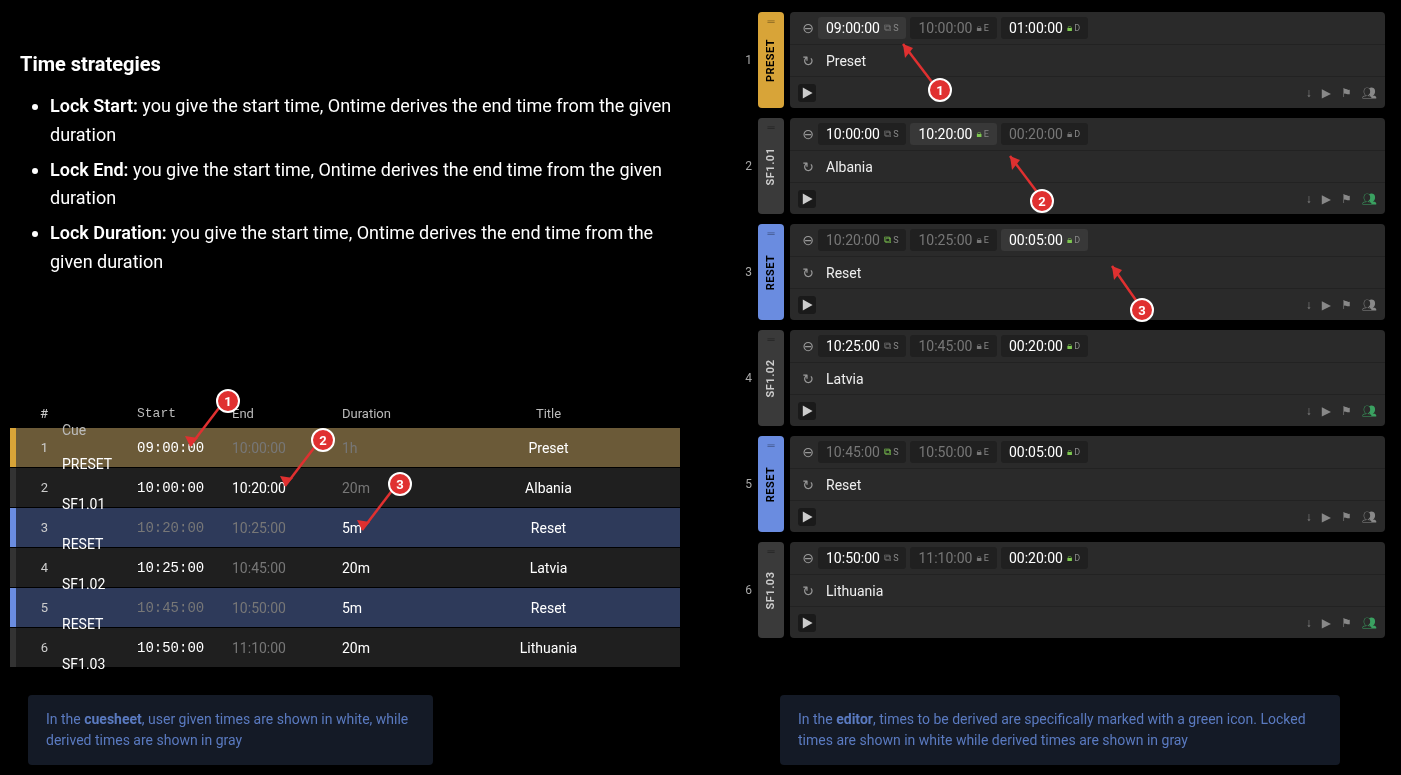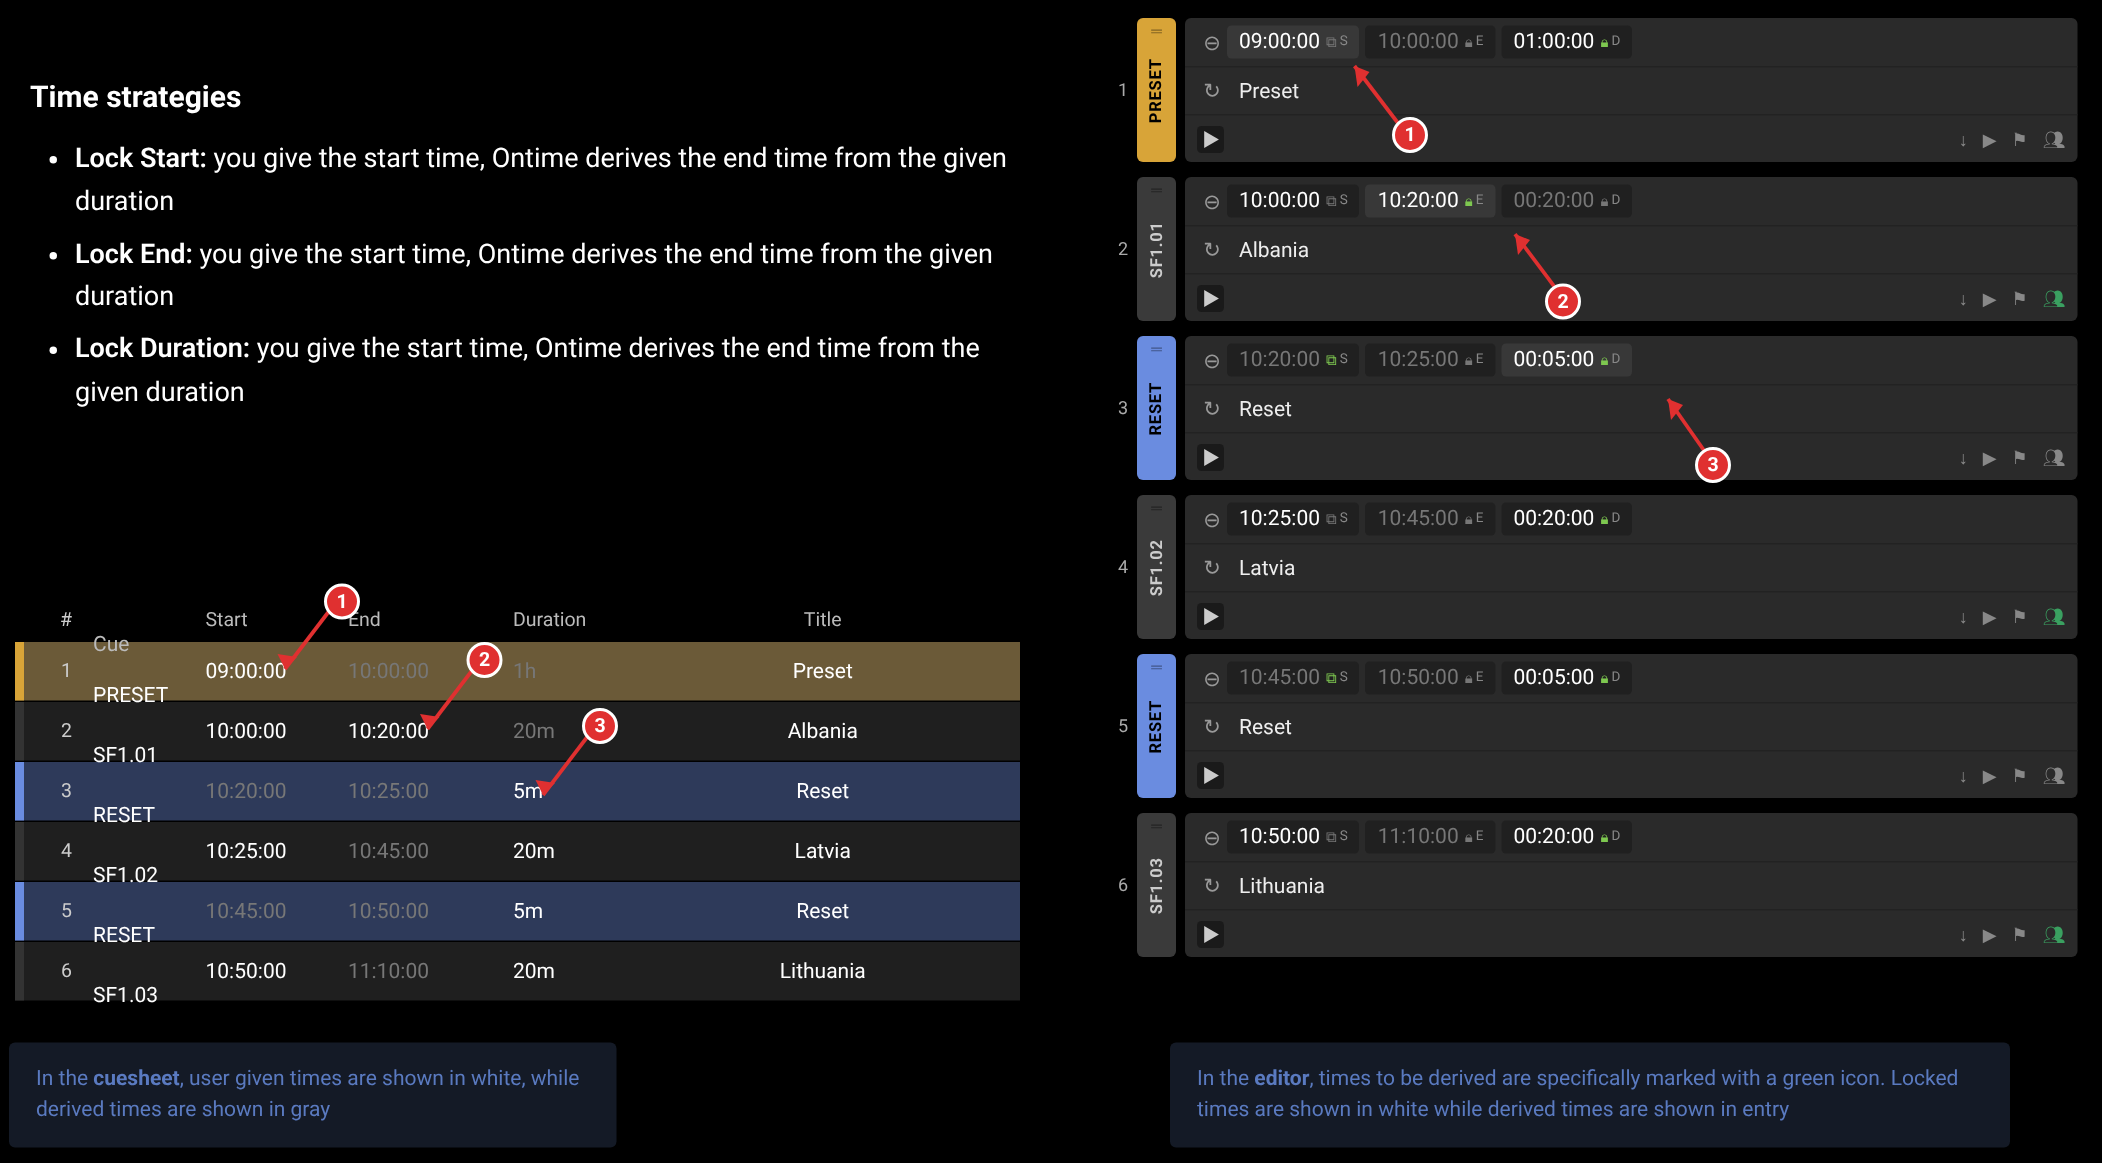--- a/index.html
+++ b/index.html
@@ -13,21 +13,21 @@
 .doc-ul { list-style: disc; margin-left: 30px; }
 .doc-ul li { font-size: 18px; line-height: 1.6; margin-bottom: 6px; }
 .doc-ul .start-lbl { color: #fff; font-weight: 600; }
 
 
 .cuesheet { position: absolute; top: 400px; left: 10px; width: 670px; }
 .cs-row { display: flex; align-items: center; height: 40px; border-bottom: 1px solid #000; }
 .cs-header { height: 28px; color: #bbb; font-size: 13px; }
 .cs-num { width: 40px; text-align: right; padding-right: 8px; font-size: 13px; color: #ccc; }
 .cs-cue { width: 75px; padding-left: 6px; font-size: 14px; margin-top: 33px; }
-.cs-start { width: 95px; padding-left: 6px; }
+.cs-start { width: 95px; padding-left: 6px; font-family: Liberation Mono, monospace; }
 .cs-end { width: 110px; padding-left: 6px; }
 .cs-dur { width: 75px; padding-left: 6px; }
 .cs-title { flex: 1; padding-left: 6px; text-align: center; }
 .white { color: #fff; }
 .gray { color: #777; }
 .cs-sidebar { width: 6px; height: 100%; }
 .row-preset { background: #6b5a38; }
 .row-preset .cs-sidebar { background: #d8a438; }
 .row-reset { background: #2e3a5a; }
 .row-reset .cs-sidebar { background: #6a8ce0; }
@@ -64,21 +64,21 @@
 
 
 .callout { position: absolute; width: 24px; height: 24px; background: #e03030; border: 2px solid #fff; border-radius: 50%; color: #fff; font-weight: 700; font-size: 13px; display: flex; align-items: center; justify-content: center; z-index: 10; }
 .arrow { position: absolute; z-index: 9; }
 .arrow-line { stroke: #e03030; stroke-width: 2.5; fill: none; }
 .arrow-head { fill: #e03030; }
 
 
 .caption { position: absolute; background: #141a26; border-radius: 4px; padding: 14px 18px; color: #5a7ac0; font-size: 14px; line-height: 1.5; }
 .caption b { font-weight: 700; }
-.cap-left { top: 695px; left: 6px; width: 405px; }
+.cap-left { top: 695px; left: 28px; width: 405px; }
 .cap-right { top: 695px; left: 780px; width: 560px; }
 
 .play-btn { background: #1a1a1a; border-radius: 3px; width: 18px; height: 18px; display: flex; align-items: center; justify-content: center; }
 
 .green-people { fill: #3aa060 !important; color:#3aa060;}
 </style>
 </head>
 <body>
 
 <div class="doc-text">
@@ -460,14 +460,14 @@
 <div class="callout" style="top:298px;left:1130px">3</div>
 <svg class="arrow" style="top:258px;left:1102px" width="50" height="60">
     <line class="arrow-line" x1="38" y1="48" x2="10" y2="8"></line>
     <polygon class="arrow-head" points="10,8 20,12 12,22"></polygon>
   </svg>
 
 <div class="caption cap-left">
   <span>In the </span><b>cuesheet</b><span>, user given times are shown in white, while derived times are shown in gray</span>
 </div>
 <div class="caption cap-right">
-  <span>In the </span><b>editor</b><span>, times to be derived are specifically marked with a green icon. Locked times are shown in white while derived times are shown in entry</span>
+  <span>In the </span><b>editor</b><span>, times to be derived are specifically marked with a green icon. Locked times are shown in white while derived times are shown in gray</span>
 </div>
 
 </body></html>

